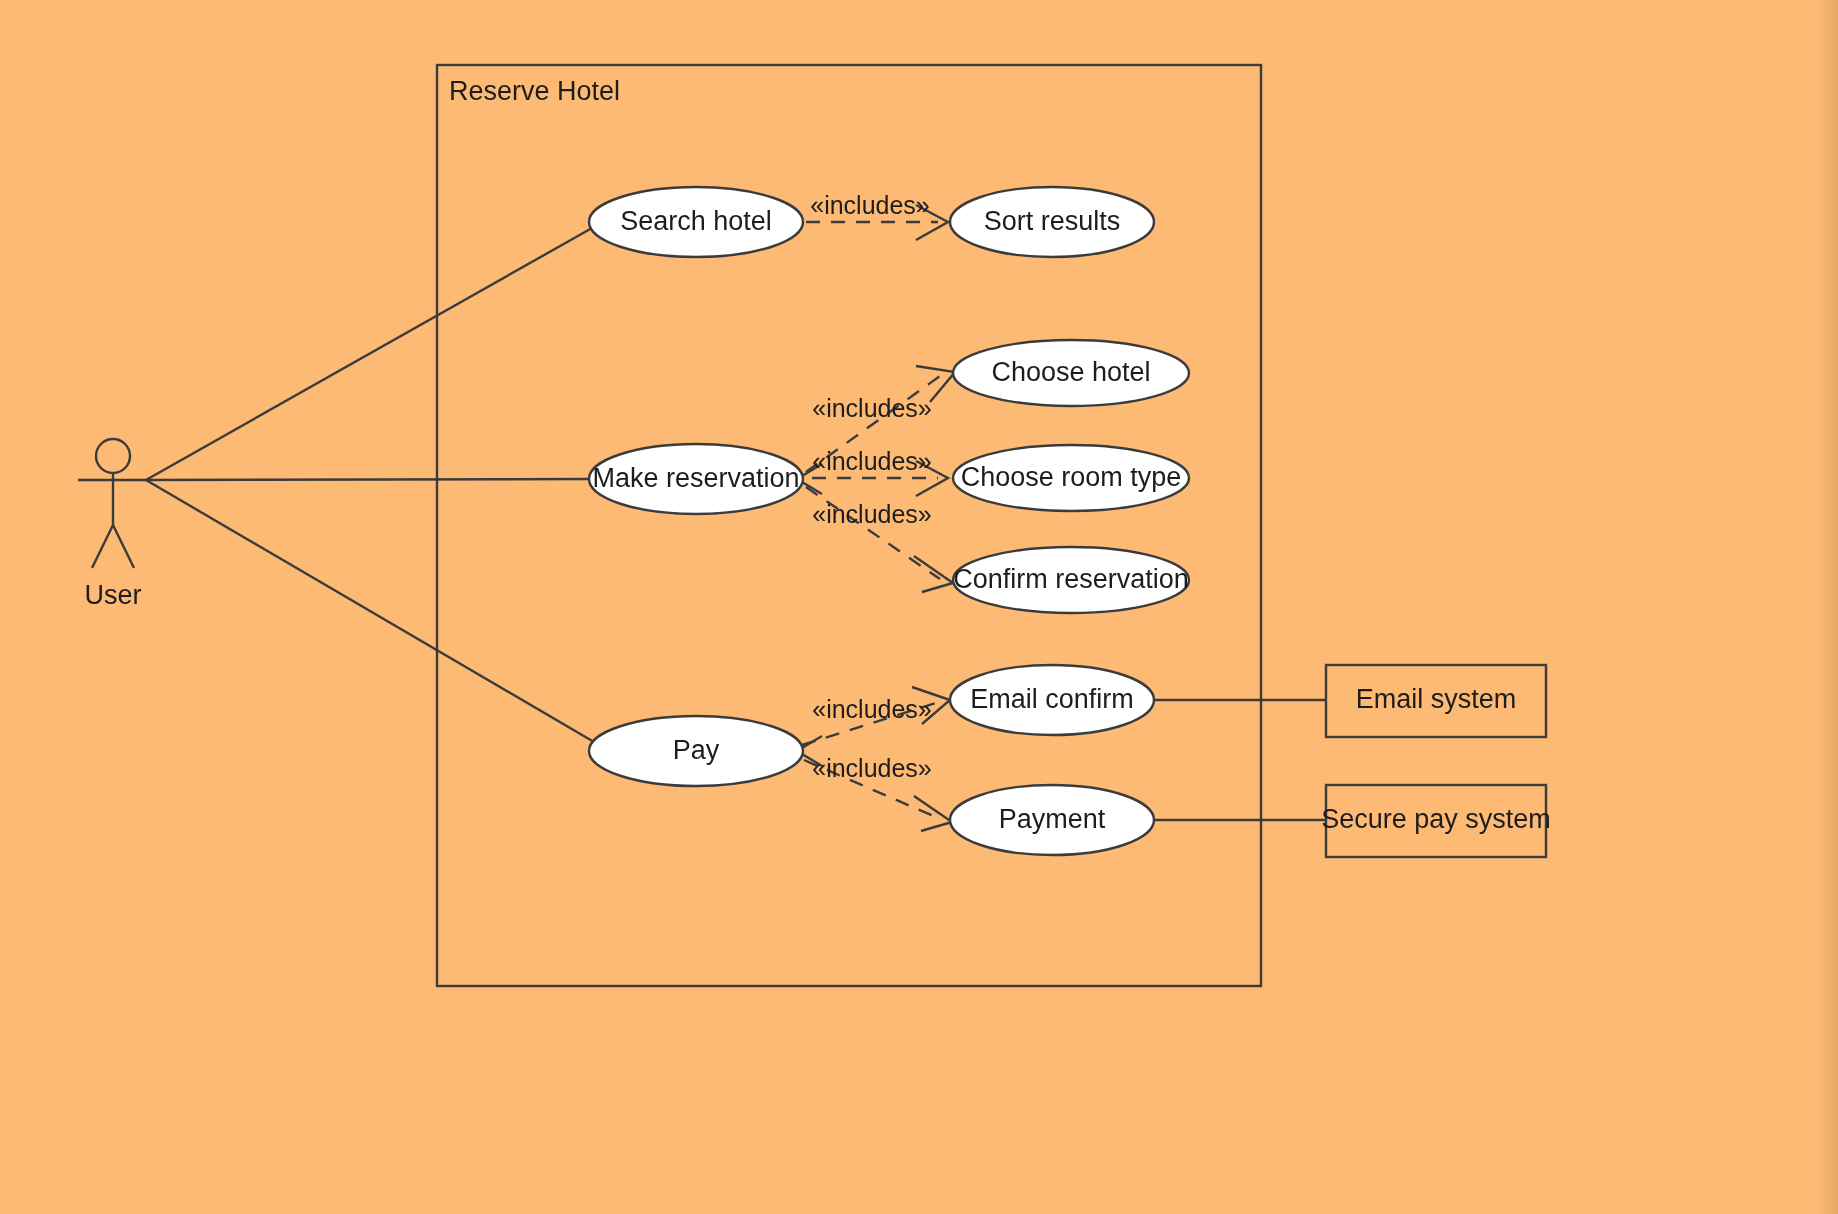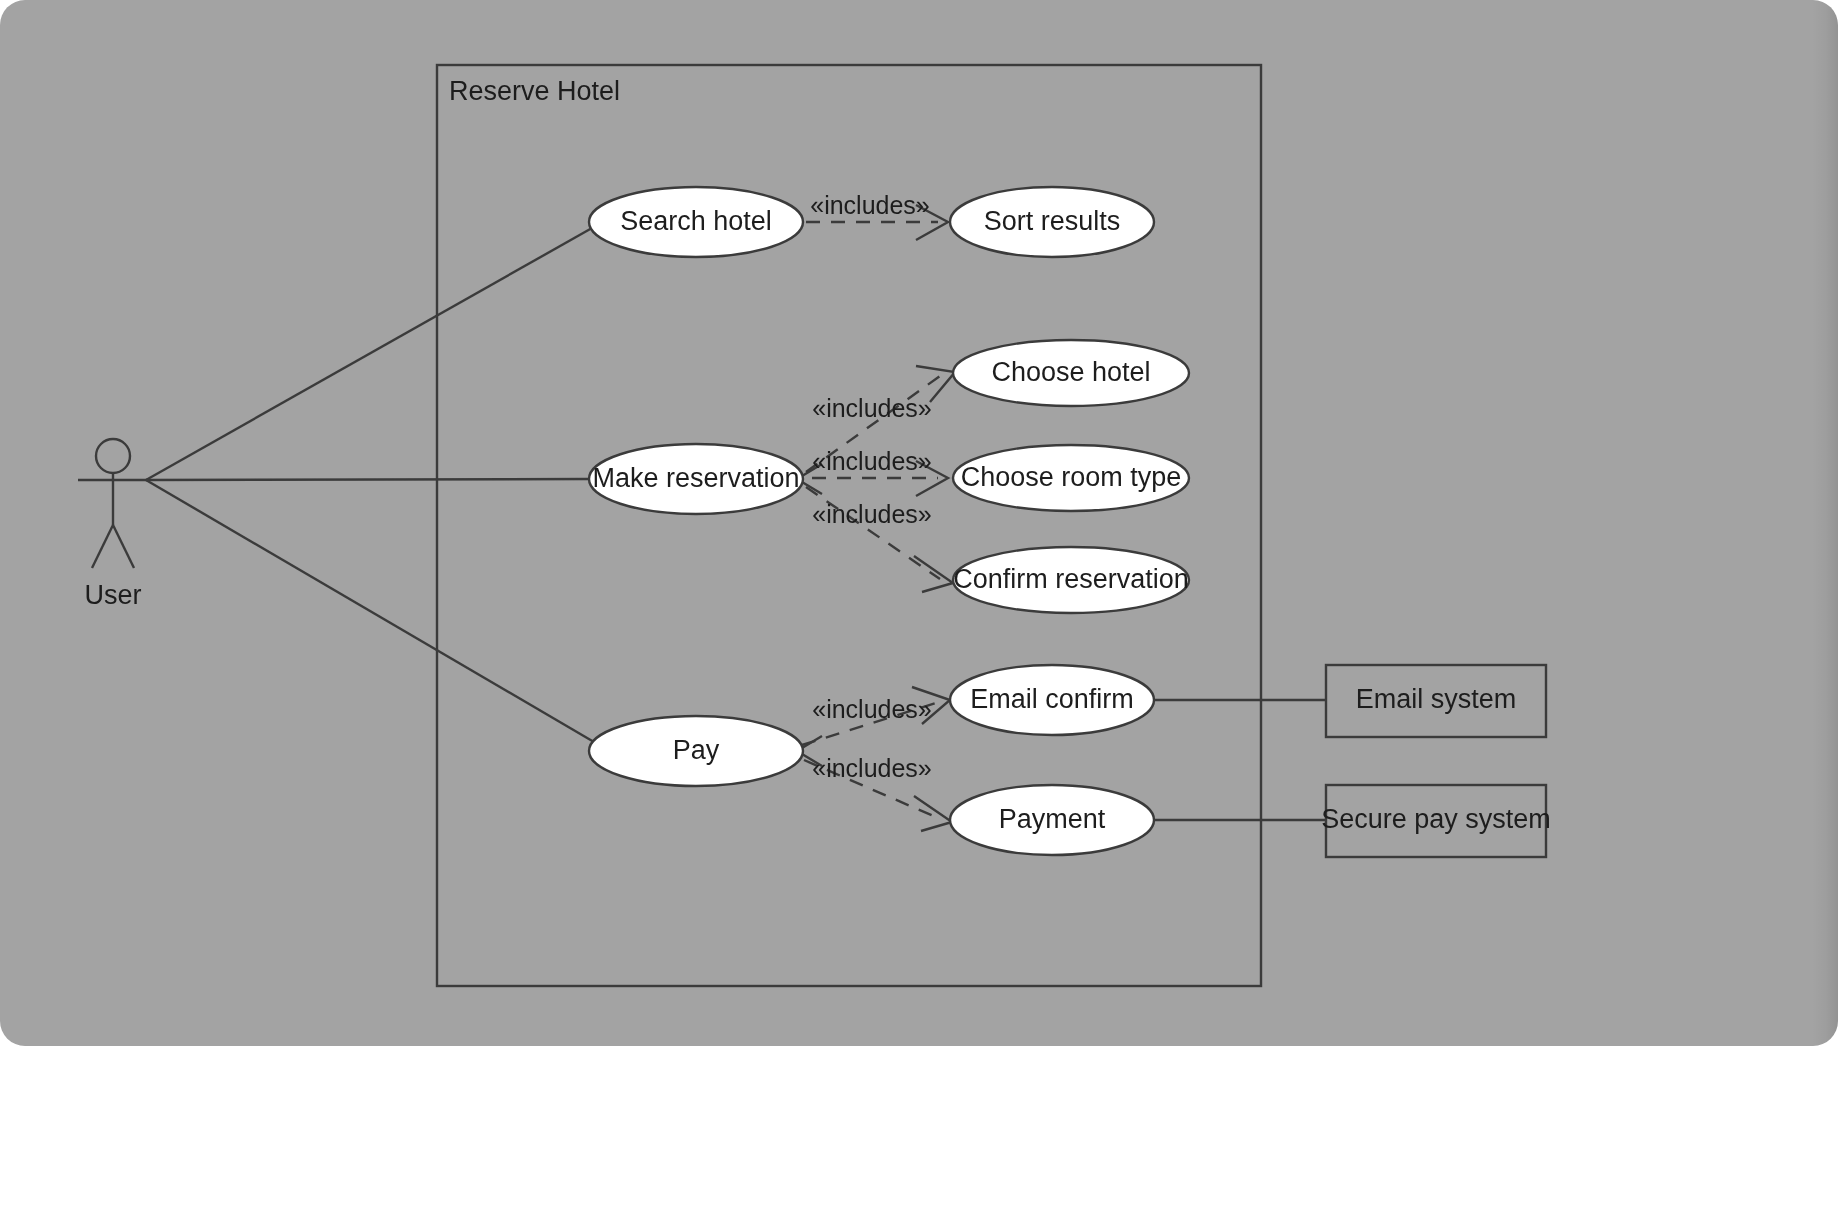--- a/index.html
+++ b/index.html
@@ -7,24 +7,23 @@
     margin: 0;
     padding: 0;
     background: #ffffff;
   }
   body {
     font-family: "Liberation Sans", sans-serif;
   }
   #canvas {
     position: relative;
     width: 1838px;
-    height: 1046px;
-    background: #a3a3a3;
+    height: 1214px;
+    background: #fdba74;
     overflow: hidden;
-    border-radius: 25px;
   }
   #diagram-svg {
     position: absolute;
     left: 0;
     top: 0;
     width: 1838px;
     height: 1214px;
   }
   .stroke {
     stroke: #3b3b3b;

